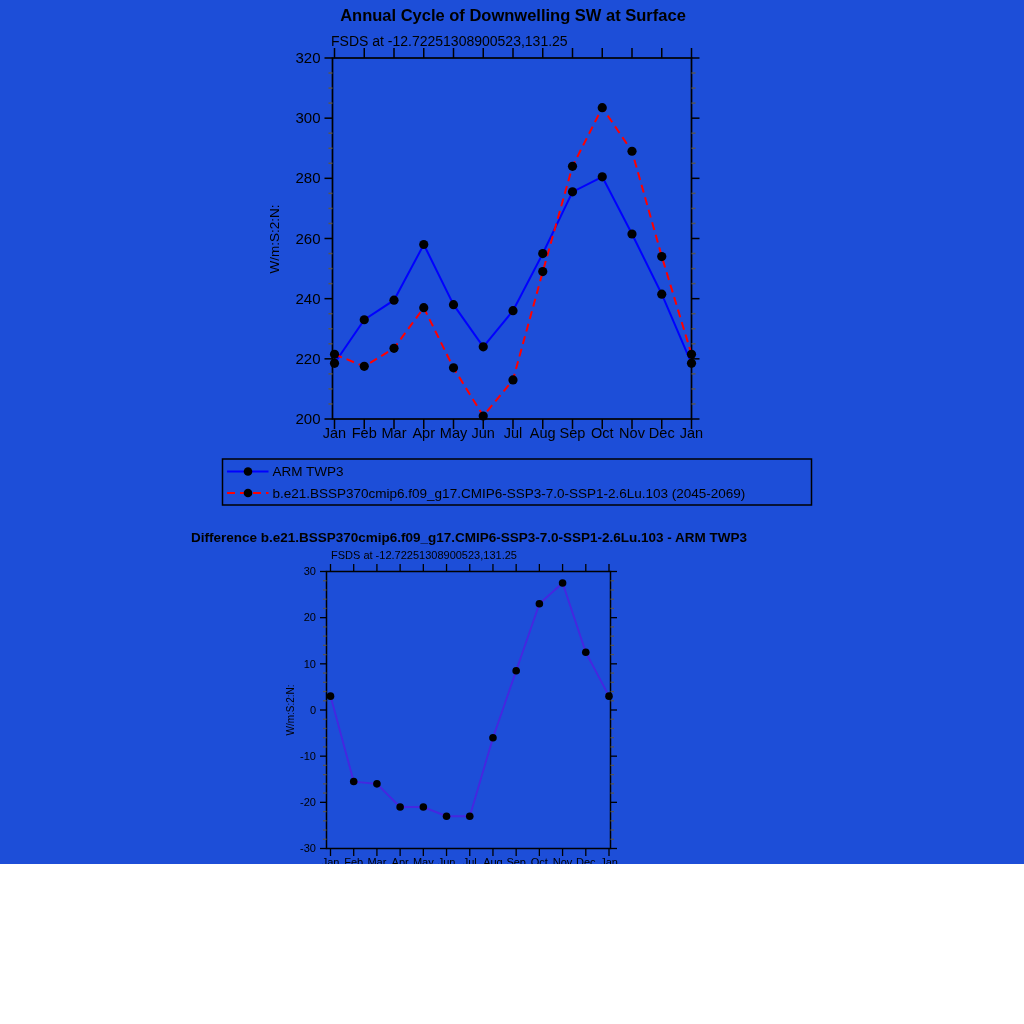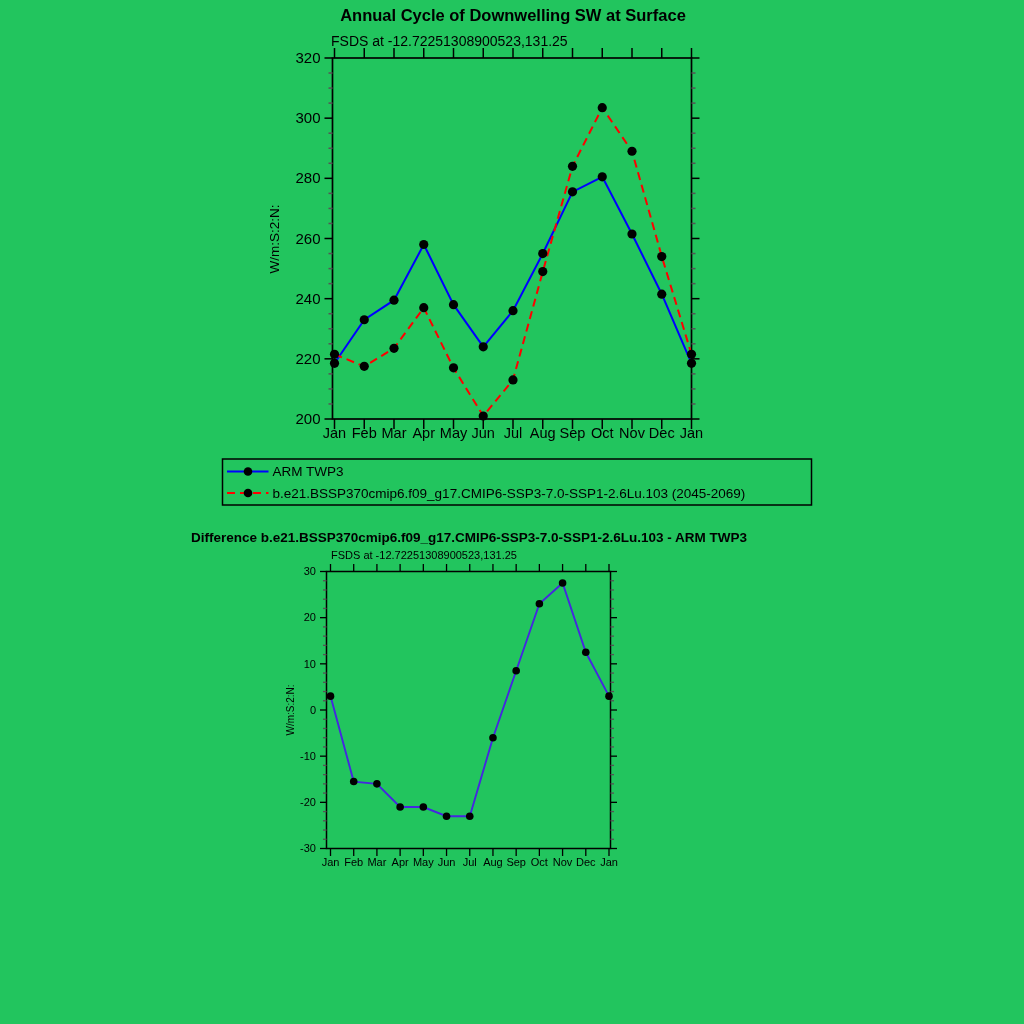--- a/index.html
+++ b/index.html
@@ -1,16 +1,16 @@
 <!DOCTYPE html>
 <html><head>
 <meta charset="utf-8">
 <style>
   html,body{margin:0;padding:0;background:#ffffff;}
-  #stage{position:relative;width:1024px;height:1024px;background:#22c55e;overflow:hidden;}
+  #stage{position:relative;width:1024px;height:864px;background:#1d4ed8;overflow:hidden;}
   svg text{font-family:"Liberation Sans","DejaVu Sans",sans-serif;fill:#000000;}
   .t-main{font-size:16.5px;font-weight:bold;}
   .t-sub{font-size:14px;}
   .t-ylab{font-size:13.5px;}
   .t-main2{font-size:13.5px;font-weight:bold;}
   .t-sub2{font-size:11px;}
   .t-ylab2{font-size:10px;}
   .legend-box{fill:none;stroke:#000000;stroke-width:1.5;}
   .legend-label{font-size:13.5px;}
   .tick-label{font-size:15px;}

